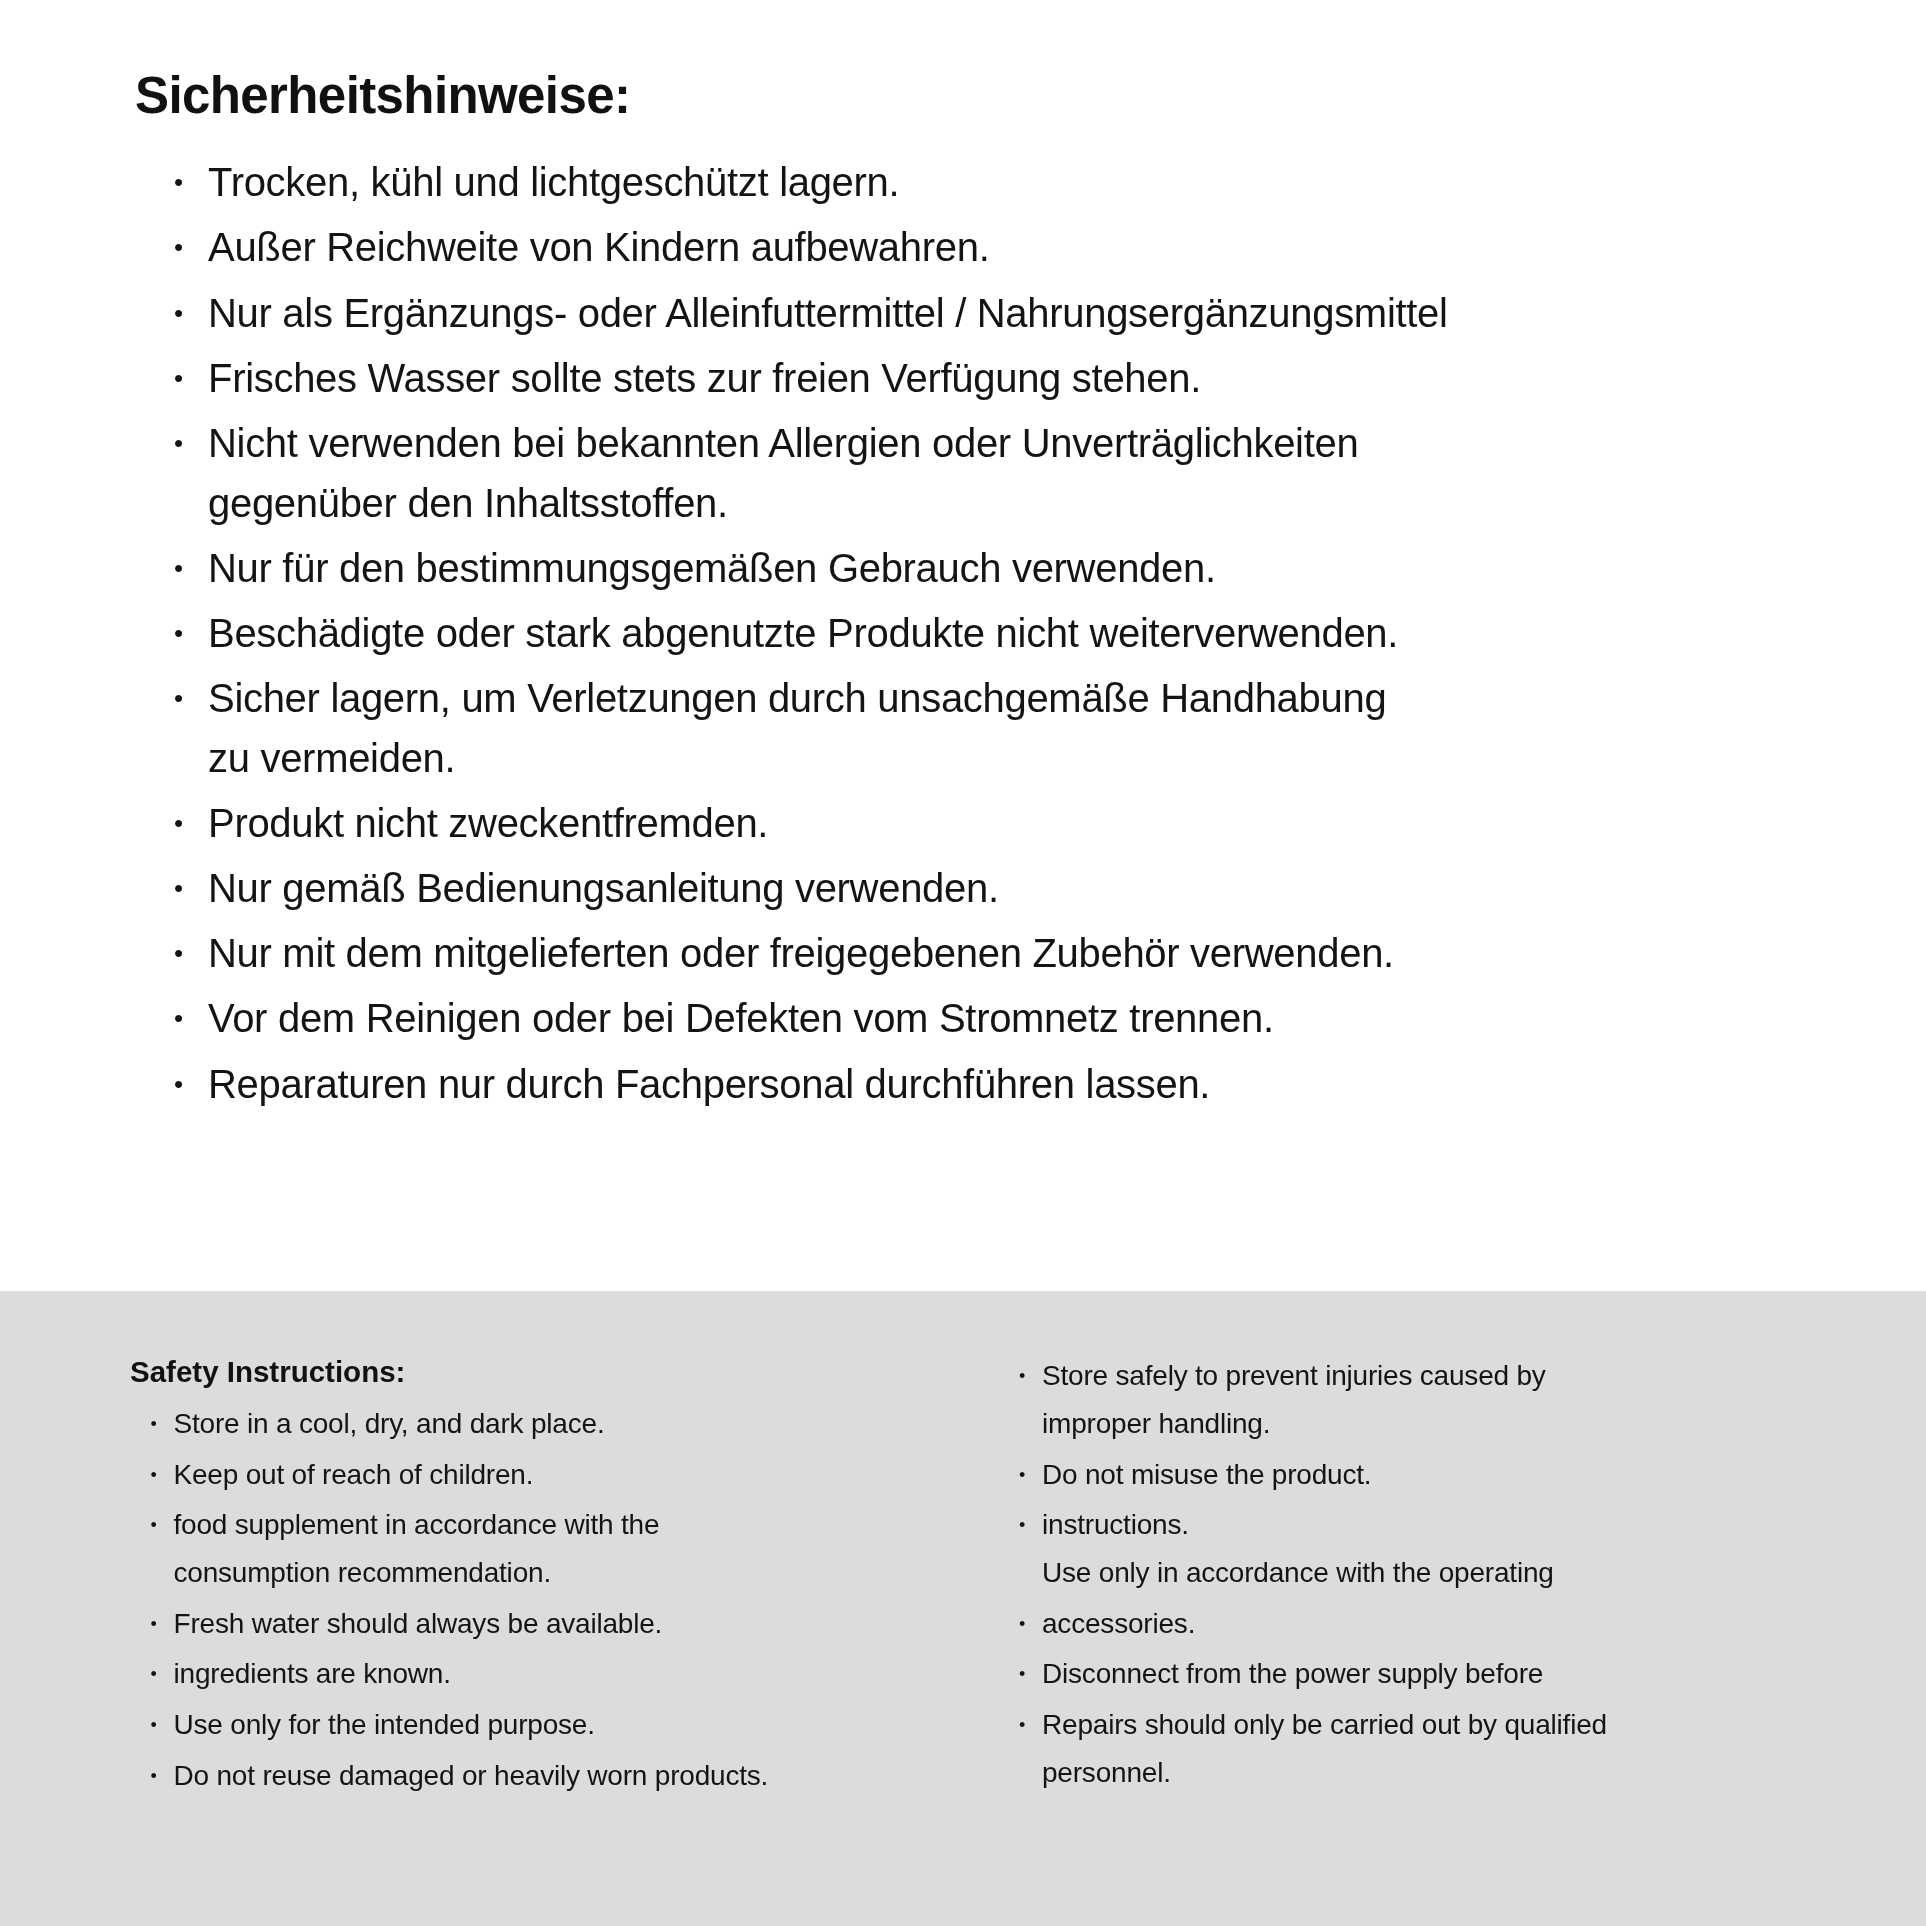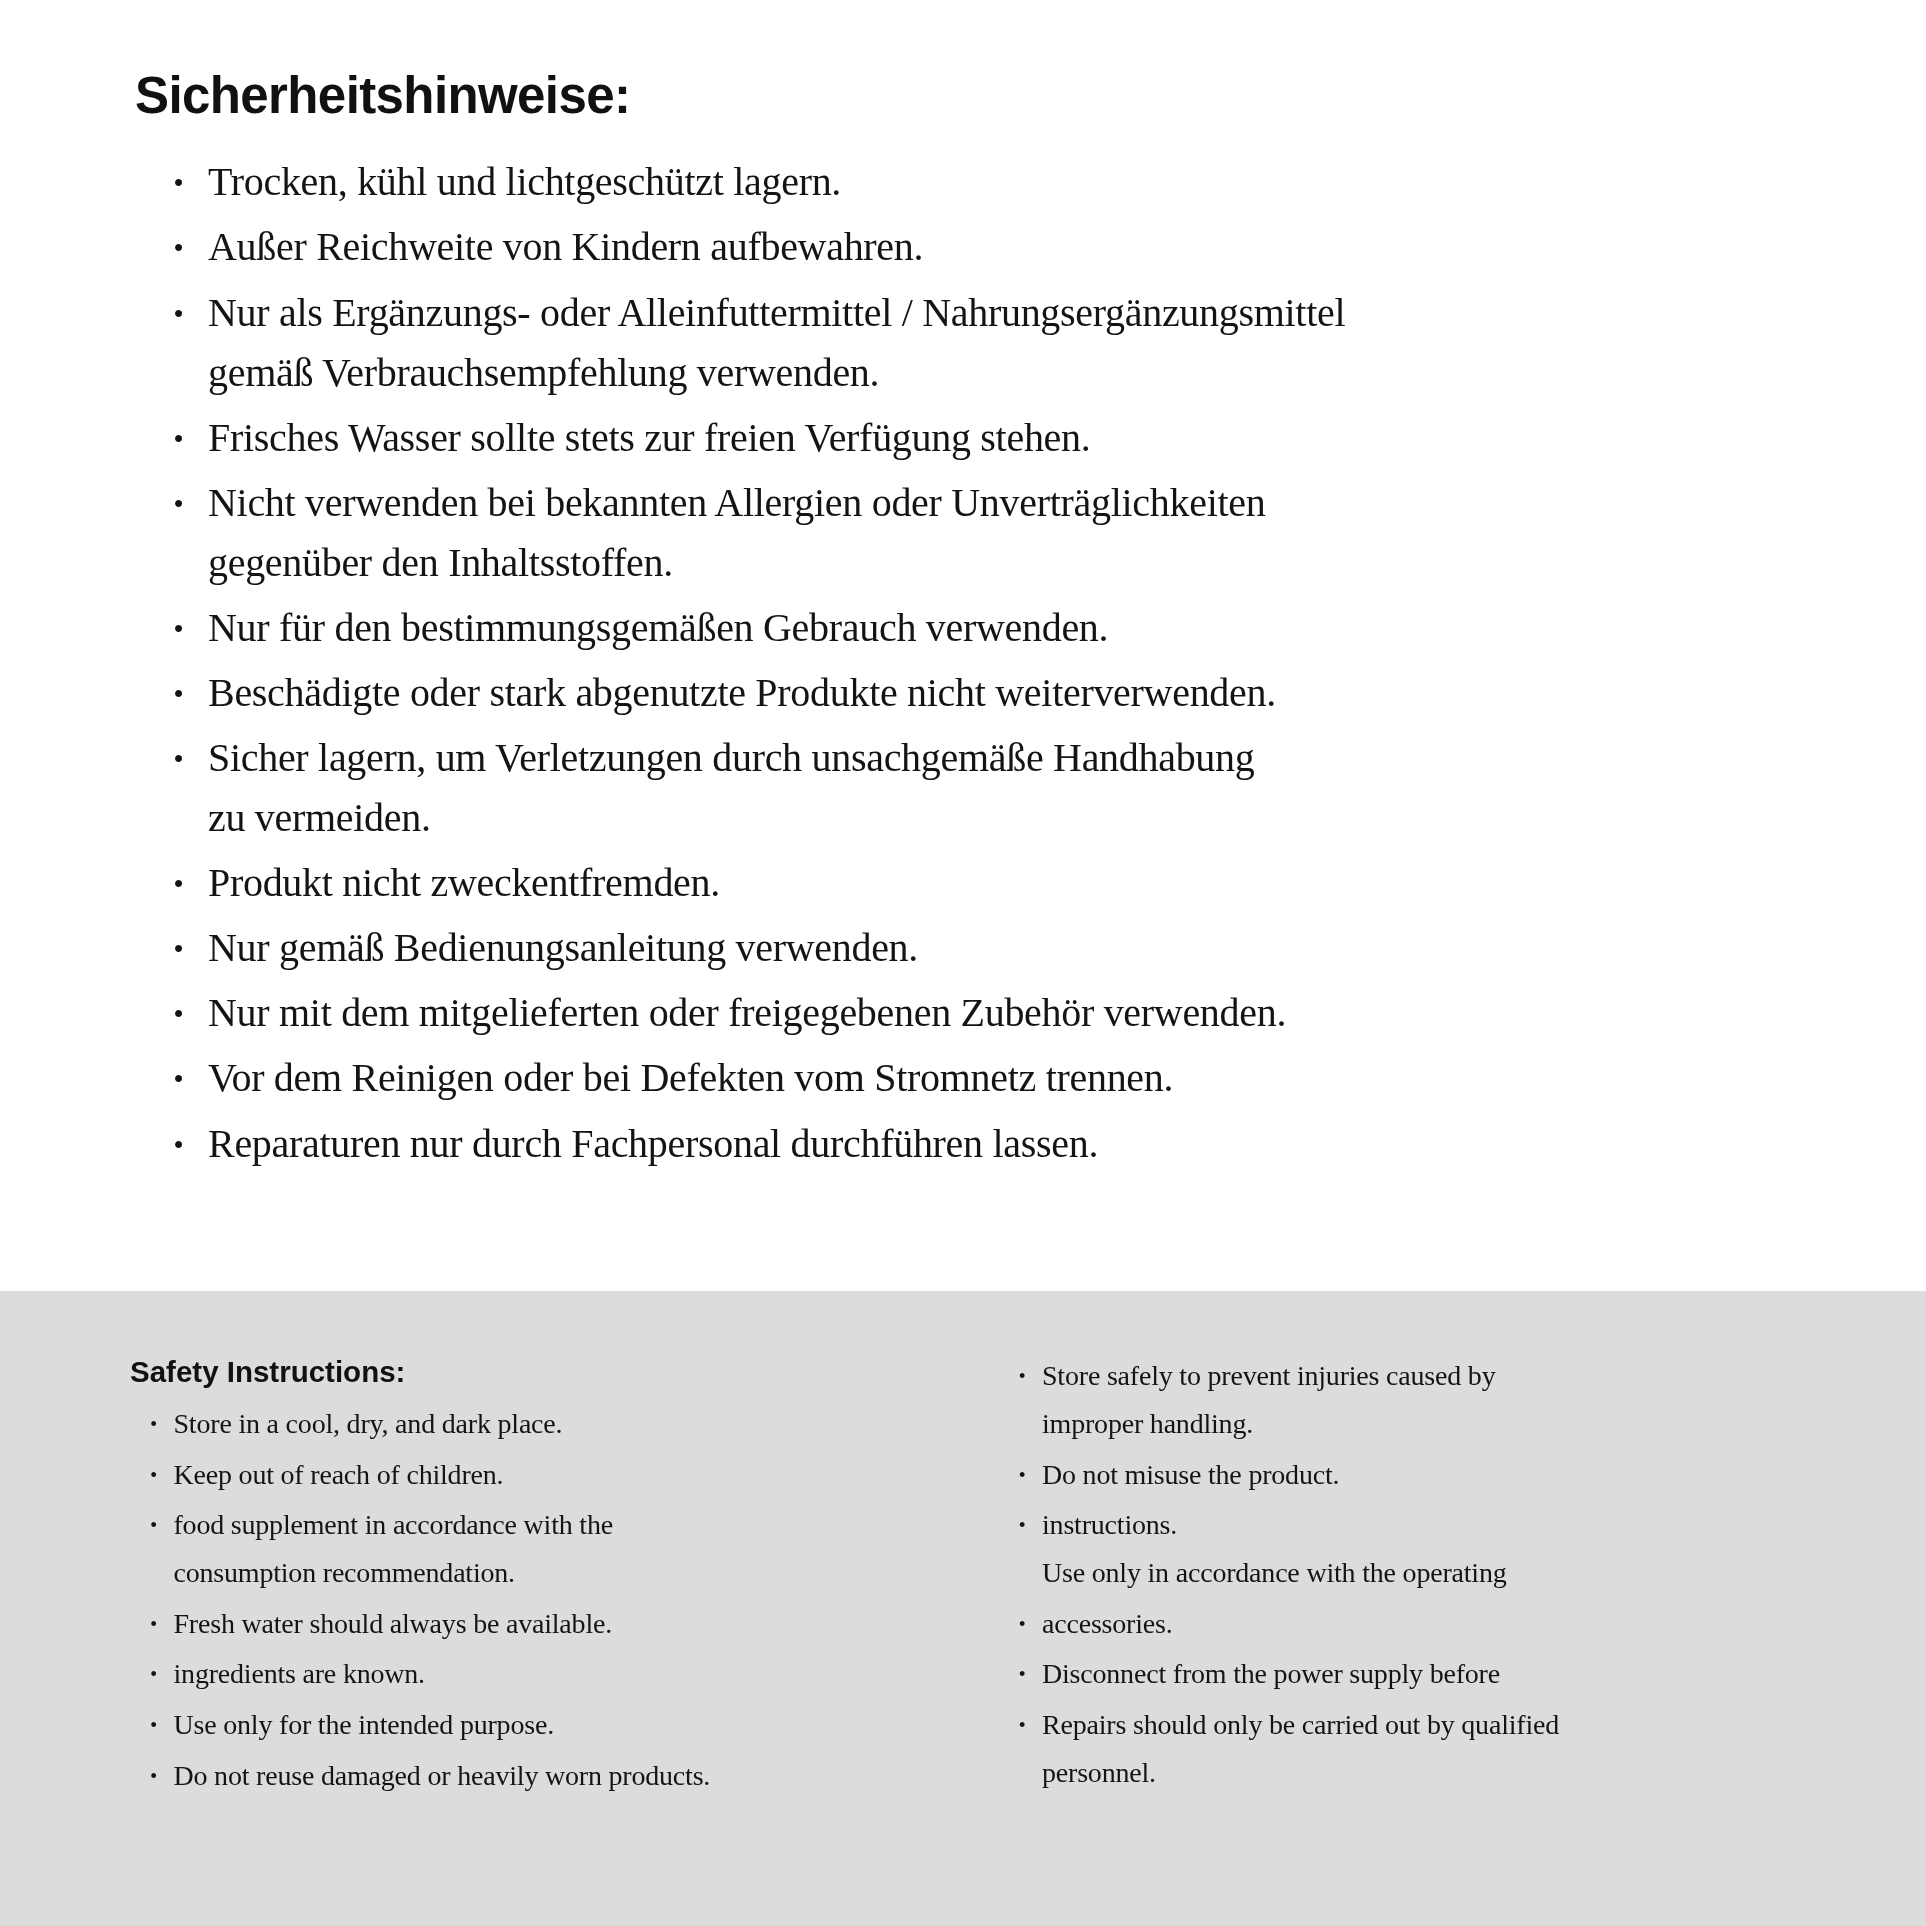--- a/index.html
+++ b/index.html
@@ -55,21 +55,21 @@
   .dot {
     flex: 0 0 auto;
     text-align: left;
   }
   .section-de .dot {
     width: 34px;
     font-size: 26px;
     line-height: 60px;
   }
   .txt { flex: 1 1 auto; }
-  .line { white-space: nowrap; font-family: Liberation Serif, serif; }
+  .line { white-space: nowrap; }
 
   
   .section-en {
     position: absolute;
     left: 0; top: 1291px;
     width: 1926px; height: 756px;
     background: #dcdcdc;
     box-sizing: border-box;
     padding: 61px 26px 0 130px;
     display: flex;
@@ -120,21 +120,20 @@
     <li class="note">
       <span class="dot">•</span>
       <div class="txt">
           <div class="line">Außer Reichweite von Kindern aufbewahren.</div>
         </div>
     </li>
     <li class="note">
       <span class="dot">•</span>
       <div class="txt">
         <div class="line">Nur als Ergänzungs- oder Alleinfuttermittel / Nahrungsergänzungsmittel</div>
-        <div class="line">gemäß Verbrauchsempfehlung verwenden.</div>
       </div>
     </li>
     <li class="note">
       <span class="dot">•</span>
       <div class="txt">
           <div class="line">Frisches Wasser sollte stets zur freien Verfügung stehen.</div>
         </div>
     </li>
     <li class="note">
       <span class="dot">•</span>

